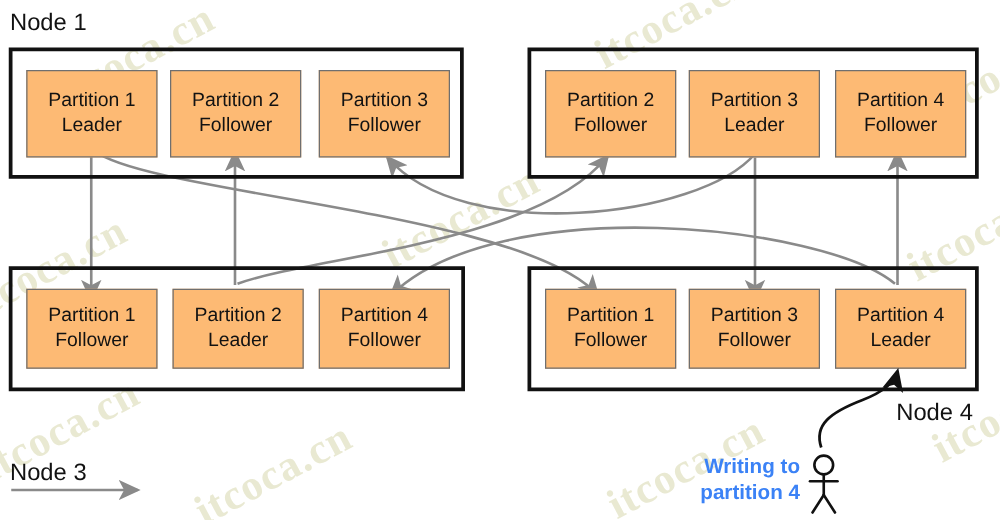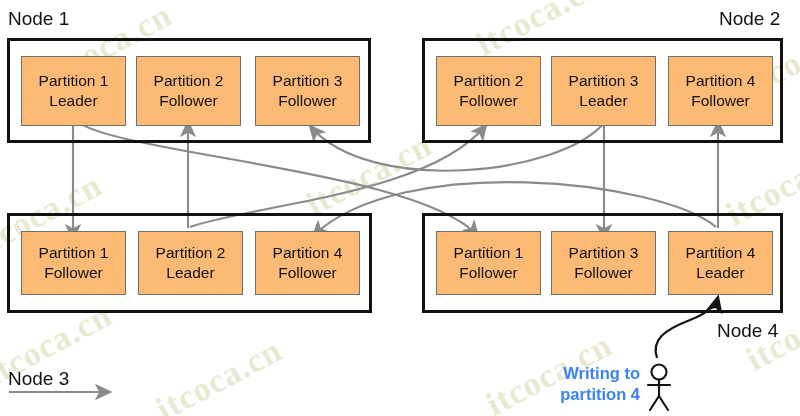--- a/index.html
+++ b/index.html
@@ -141,21 +141,20 @@
   </div>
   <div class="part" style="left:136px;top:56px;width:105px;height:70px;">
     <span>Partition 2</span>
     <span>Follower</span>
   </div>
   <div class="part" style="left:255px;top:56px;width:105px;height:70px;">
     <span>Partition 3</span>
     <span>Follower</span>
   </div>
 
-  <div class="node-label" style="left:719px;top:8px;">Node 2</div>
   <div class="node" style="left:422px;top:38px;width:361px;height:105px;"></div>
 
   <div class="part" style="left:436px;top:56px;width:105px;height:70px;">
     <span>Partition 2</span>
     <span>Follower</span>
   </div>
   <div class="part" style="left:551px;top:56px;width:105px;height:70px;">
     <span>Partition 3</span>
     <span>Leader</span>
   </div>

